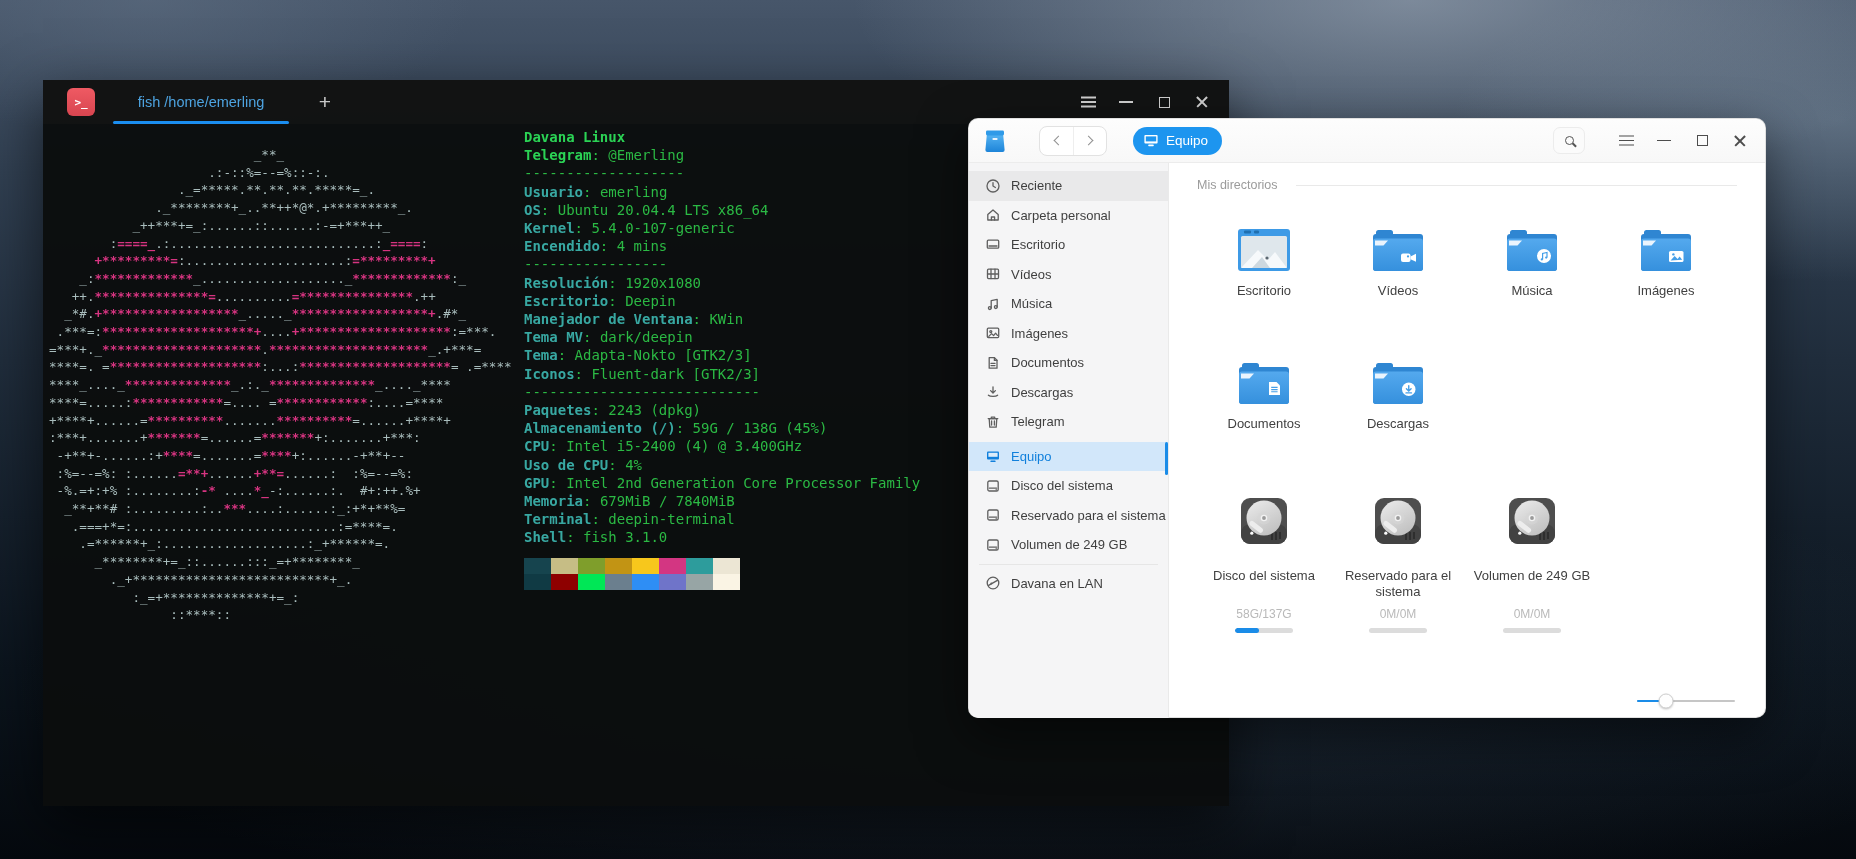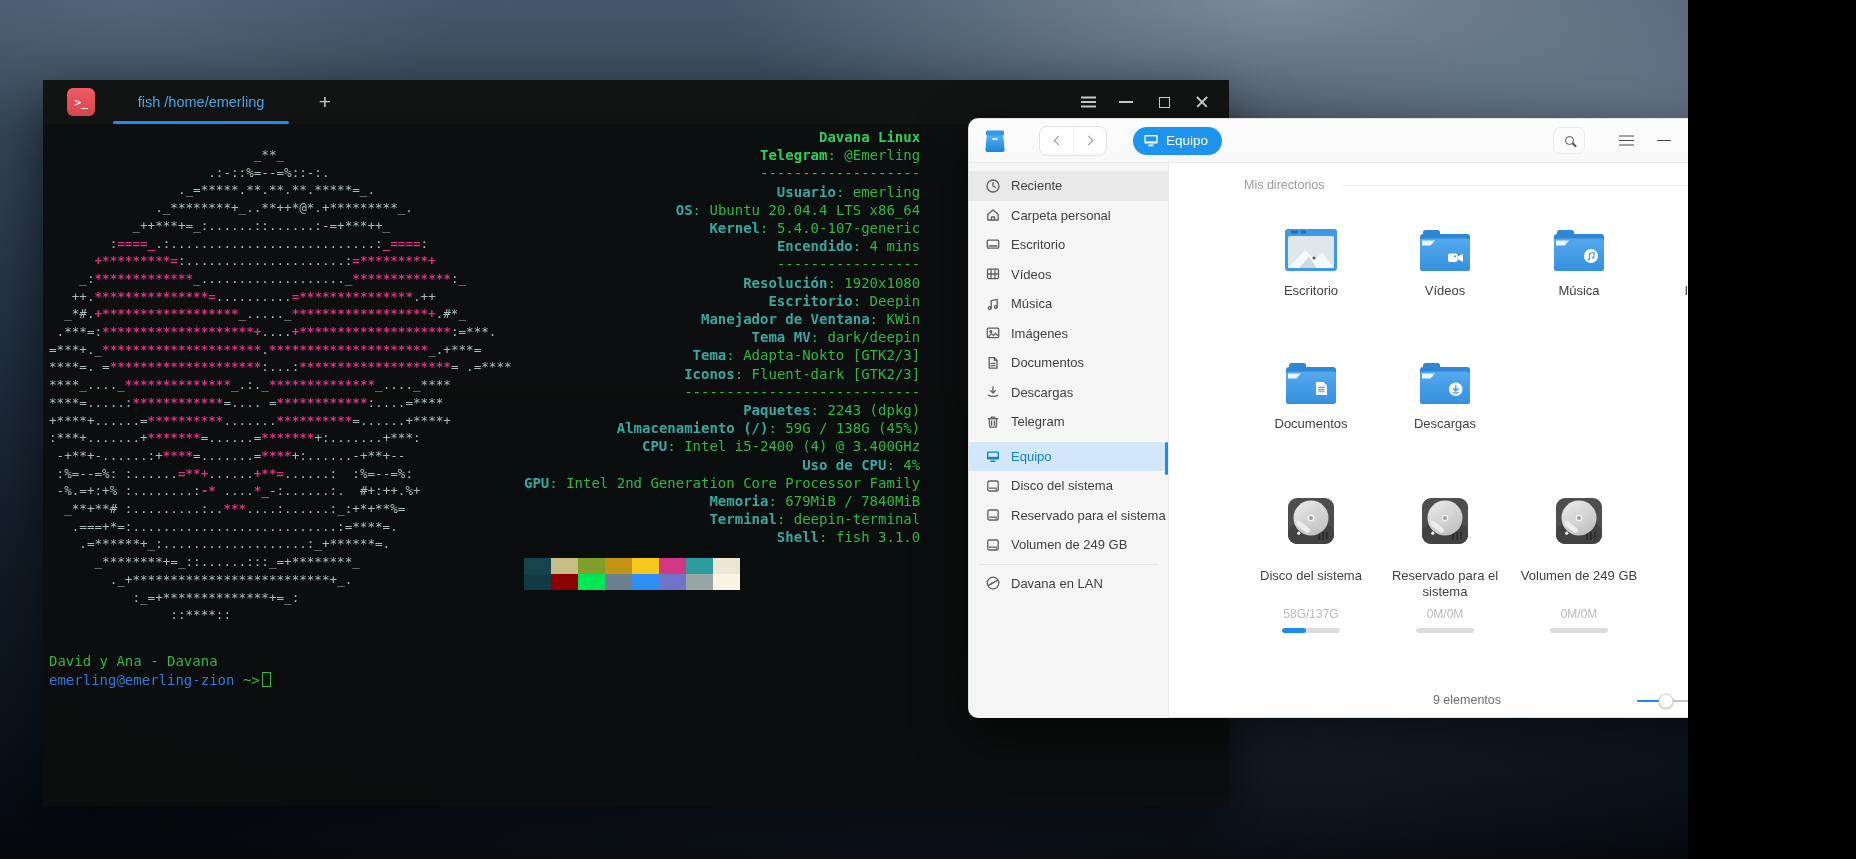--- a/index.html
+++ b/index.html
@@ -1,17 +1,17 @@
 <!DOCTYPE html>
 <html><head>
 <meta charset="utf-8">
 <style>
   html,body{margin:0;padding:0;background:#000;}
   *{box-sizing:border-box;}
-  .desktop{position:relative;width:1688px;height:859px;overflow:hidden;
+  .desktop{position:relative;width:1856px;height:859px;overflow:hidden;
     font-family:"Liberation Sans",sans-serif;
     background:
       radial-gradient(900px 320px at 76% 0%, rgba(168,180,194,.55), transparent 62%),
       radial-gradient(620px 260px at 99% 14%, rgba(130,148,166,.5), transparent 62%),
       radial-gradient(520px 220px at 8% 0%, rgba(96,112,132,.55), transparent 62%),
       radial-gradient(1400px 340px at 55% 80%, rgba(78,98,120,.28), transparent 72%),
       linear-gradient(180deg,#47566a 0%,#314052 20%,#202d3c 42%,#15202c 60%,#0b141d 78%,#05090e 100%);}
   
   .terminal{position:absolute;left:43px;top:80px;width:1186px;height:726px;
     background:rgba(11,13,13,.97);box-shadow:0 20px 55px rgba(0,0,0,.6);}
@@ -30,21 +30,21 @@
   .icon-min{width:14px;height:1.6px;background:currentColor;}
   .icon-max{width:11px;height:11px;border:1.5px solid currentColor;}
   .icon-close{position:relative;width:14px;height:14px;}
   .icon-close::before,.icon-close::after{content:"";position:absolute;left:0;top:6px;width:14px;height:1.6px;background:currentColor;}
   .icon-close::before{transform:rotate(45deg);}
   .icon-close::after{transform:rotate(-45deg);}
   .term-body{position:relative;height:682px;font-family:"DejaVu Sans Mono",monospace;}
   .ascii{position:absolute;left:6px;top:22px;margin:0;font:12.6px/17.7px "DejaVu Sans Mono",monospace;white-space:pre;}
   .art-g{color:#a9bdbd;}
   .art-p{color:#d63480;font-weight:bold;}
-  .neoinfo{position:absolute;left:481px;top:4px;font:14px/18.2px "DejaVu Sans Mono",monospace;white-space:pre;text-align:right;}
+  .neoinfo{position:absolute;left:481px;top:4px;font:14px/18.2px "DejaVu Sans Mono",monospace;white-space:pre;}
   .nf-title{color:#2bd355;font-weight:bold;}
   .nf-label{color:#38a8a2;font-weight:bold;}
   .nf-value{color:#2bb944;}
   .nf-sep{color:#2bb944;}
   .palette{position:absolute;left:481px;top:434px;}
   .palette .prow{display:flex;height:16px;}
   .palette .sw{width:27px;height:16px;}
   .prompt{position:absolute;left:6px;top:528px;font:14px/18.5px "DejaVu Sans Mono",monospace;}
   .p-green{color:#2bb944;}
   .p-blue{color:#2e7cd9;}
@@ -61,21 +61,21 @@
   .chev{width:7px;height:7px;border-left:1.6px solid #909090;border-bottom:1.6px solid #909090;}
   .chev.left{transform:rotate(45deg);margin-left:3px;}
   .chev.right{transform:rotate(225deg);margin-right:3px;}
   .crumb-pill{margin-left:26px;height:28px;padding:0 14px 0 10px;border-radius:14px;background:#1d95ef;
     display:flex;align-items:center;gap:7px;color:#fff;font-size:13.5px;}
   .fm-controls{margin-left:auto;margin-right:6px;display:flex;align-items:center;color:#4d4d4d;}
   .search-btn{width:32px;height:27px;border:1px solid #ececec;background:#fbfbfb;border-radius:7px;
     display:flex;align-items:center;justify-content:center;margin-right:22px;}
   .icon-search{position:relative;width:9px;height:9px;border:1.6px solid #555;border-radius:50%;}
   .icon-search::after{content:"";position:absolute;width:5px;height:1.6px;background:#555;right:-4.5px;bottom:-1.5px;transform:rotate(45deg);}
-  .fm-body{display:flex;height:555px;gap:47px;}
+  .fm-body{display:flex;height:555px;}
   .fm-sidebar{position:relative;width:200px;background:#f5f5f6;border-right:1px solid #eaeaea;
     border-radius:0 0 0 10px;padding-top:8px;flex:0 0 auto;}
   .sb-item{height:29.5px;display:flex;align-items:center;padding-left:16px;gap:10px;font-size:13px;color:#3f3f3f;}
   .sb-item .sb-icon{width:16px;height:16px;color:#5f5f5f;display:flex;align-items:center;}
   .sb-item.hover{background:#e9e9ea;}
   .sb-item.selected{background:#d2e7fa;color:#1180dc;}
   .sb-item.selected .sb-icon{color:#1180dc;}
   .sb-item.group-break{margin-top:5px;}
   .sb-divider{height:1px;background:#e6e6e6;margin:4px 10px;}
   .sb-scroll{position:absolute;right:0;top:279px;width:3px;height:33px;background:#1a8ce8;border-radius:2px;}
@@ -146,24 +146,20 @@
             <span class="sw" style="background: rgb(16, 58, 68);"></span>
             <span class="sw" style="background: rgb(142, 0, 0);"></span>
             <span class="sw" style="background: rgb(0, 231, 86);"></span>
             <span class="sw" style="background: rgb(107, 127, 142);"></span>
             <span class="sw" style="background: rgb(46, 142, 245);"></span>
             <span class="sw" style="background: rgb(111, 116, 201);"></span>
             <span class="sw" style="background: rgb(151, 165, 165);"></span>
             <span class="sw" style="background: rgb(250, 244, 228);"></span>
           </div>
         </div>
-      <div class="prompt">
-        <div class="p-green">David y Ana - Davana</div>
-        <div><span class="p-blue">emerling@emerling-zion</span><span class="p-green"> <span>~&gt;</span></span><span class="p-cursor"></span></div>
-      </div>
     </div>
   </div>
 
   <div class="fm">
     <div class="fm-titlebar">
       <div class="fm-appicon"><svg width="28" height="28" viewBox="0 0 28 28">
             <defs>
               <linearGradient id="fmg" x1="0" y1="0" x2="0" y2="1">
                 <stop offset="0" stop-color="#59b7f5"></stop>
                 <stop offset="1" stop-color="#1d84d8"></stop>
@@ -548,21 +544,20 @@
               <div class="dlabel">Volumen de 249 GB</div>
               <div class="dcap">0M/0M</div>
               <div class="dbar">
                 <div class="dfill" style="width: 0%;"></div>
               </div>
             </div>
           </div>
       </div>
     </div>
     <div class="fm-statusbar">
-      <div class="status-count">9 elementos</div>
       <div class="status-slider">
         <span class="sfill" id="slider-fill" style="width: 30%;"></span>
         <span class="sthumb" id="slider-thumb" style="left: 30%;"></span>
       </div>
     </div>
   </div>
 
 </div>
 
 </body></html>

